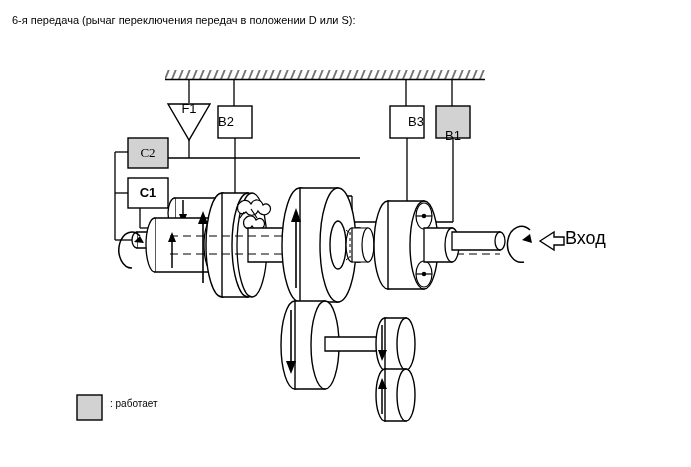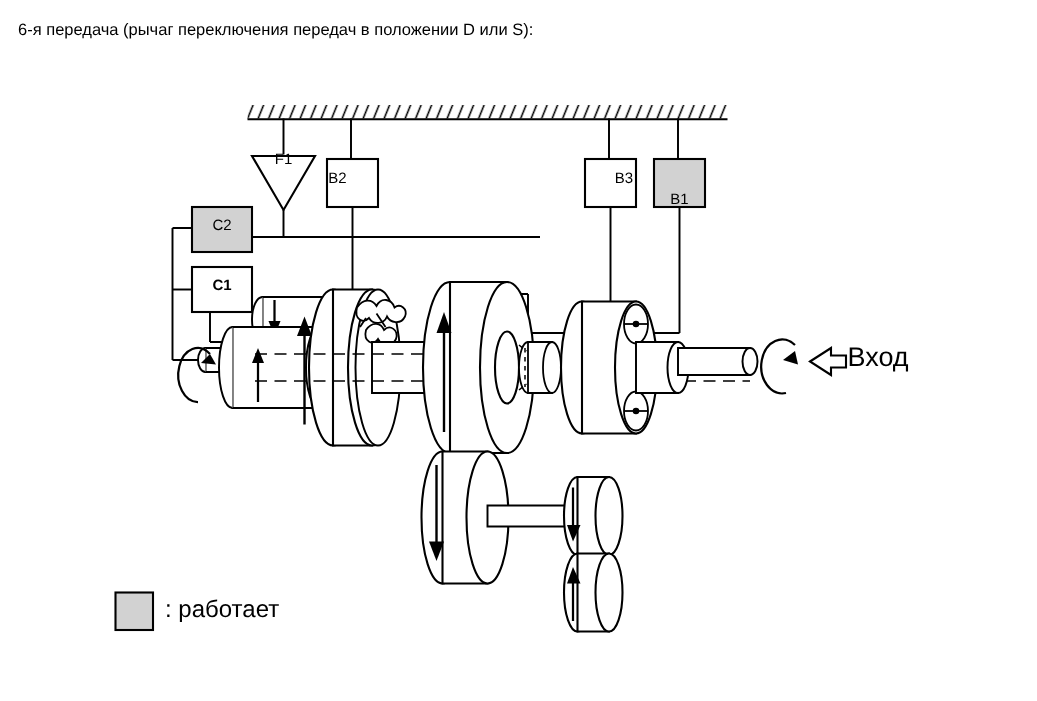--- a/index.html
+++ b/index.html
@@ -1,22 +1,22 @@
 <!DOCTYPE html>
 <html><head>
 <meta charset="utf-8">
 <style>
   html,body{margin:0;padding:0;background:#ffffff;}
   body{width:691px;height:467px;position:relative;overflow:hidden;
        font-family:"Liberation Sans","DejaVu Sans",sans-serif;color:#000;}
   #title{position:absolute;left:12px;top:14px;font-size:11px;white-space:nowrap;color:#000;}
   #stage{position:absolute;left:0;top:0;width:691px;height:467px;}
-  #legend-text{position:absolute;left:110px;top:398px;font-size:16px;white-space:nowrap;}
+  #legend-text{position:absolute;left:110px;top:398px;font-size:10px;white-space:nowrap;}
   #input-text{position:absolute;left:565px;top:228px;font-size:18px;white-space:nowrap;}
-  .lbl{position:absolute;font-size:10px;text-align:center;white-space:nowrap;}
+  .lbl{position:absolute;font-size:13px;text-align:center;white-space:nowrap;}
   svg{display:block;}
 </style>
 </head>
 <body>
 
 <div id="title">6-я передача (рычаг переключения передач в положении D или S):</div>
 
 <div id="stage">
 <svg width="691" height="467" viewBox="0 0 691 467">
   <defs>
@@ -229,17 +229,17 @@
   <g>
     <rect x="77" y="395" width="25" height="25" fill="#d2d2d2" stroke="#000" stroke-width="1.4"></rect>
   </g>
 </svg>
 </div>
 
 <div class="lbl" style="left:172px;top:101px;width:34px;">F1</div>
 <div class="lbl" style="left:218px;top:114px;width:14px;">B2</div>
 <div class="lbl" style="left:390px;top:114px;width:52px;">B3</div>
 <div class="lbl" style="left:436px;top:128px;width:34px;">B1</div>
-<div class="lbl" style="left:128px;top:145px;width:40px;">C2</div>
+<div class="lbl" style="left:128px;top:145px;width:40px;font-family:Liberation Serif, serif;">C2</div>
 <div class="lbl" style="left:128px;top:185px;width:40px;font-weight:bold;">C1</div>
 
 <div id="input-text">Вход</div>
 <div id="legend-text">: работает</div>
 
 </body></html>

